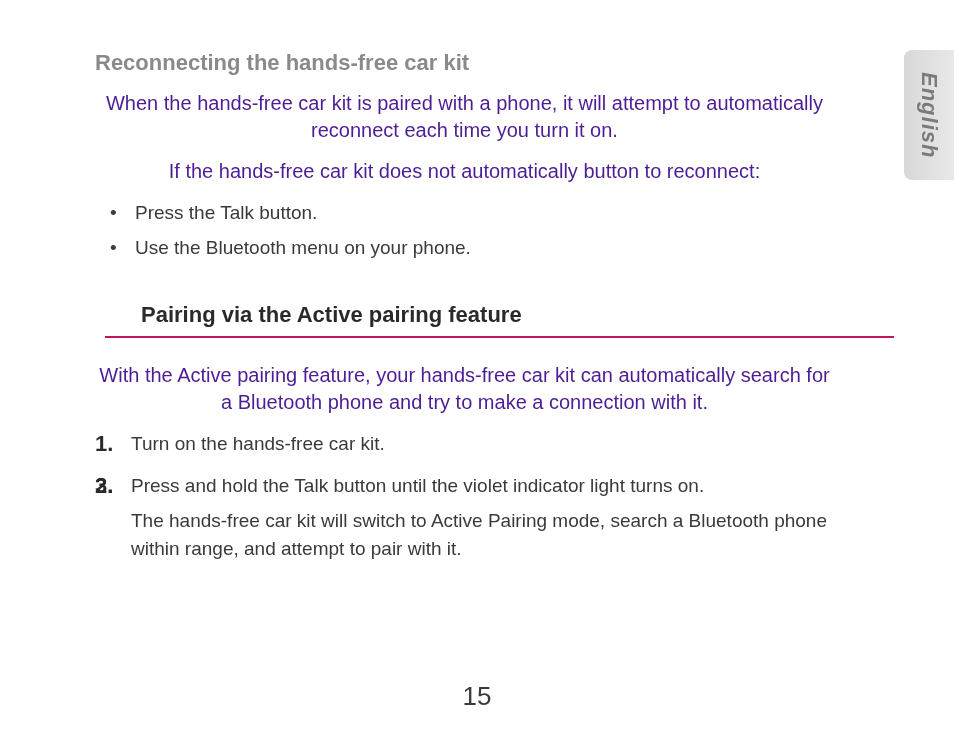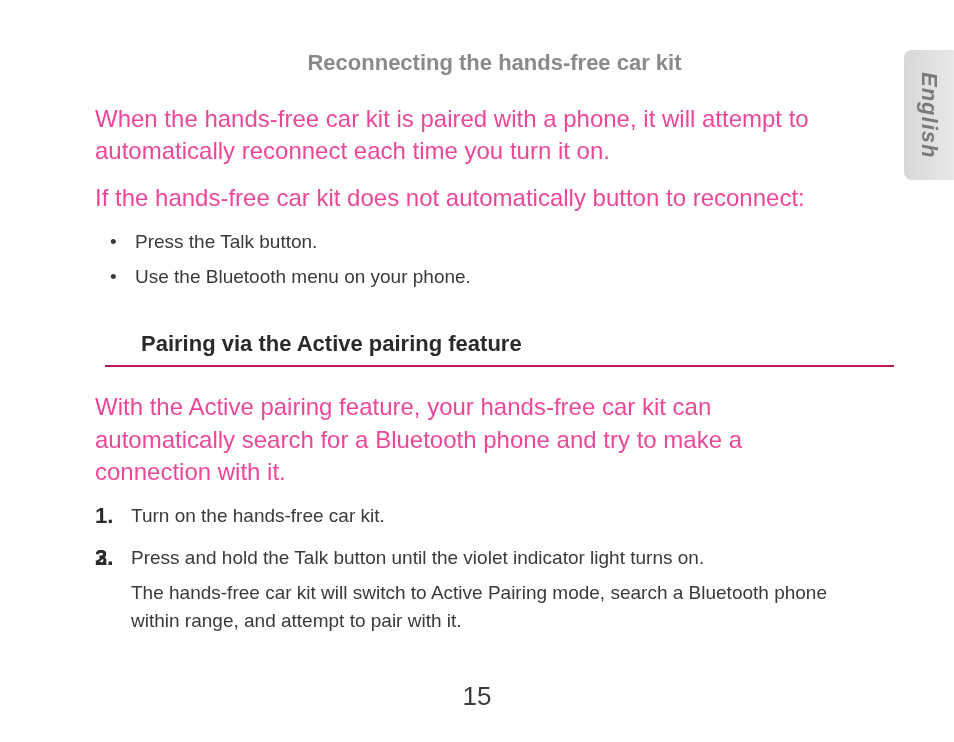--- a/index.html
+++ b/index.html
@@ -34,29 +34,29 @@
       font-size: 22px;
       font-weight: bold;
       font-style: italic;
       color: #7a7a7a;
       letter-spacing: 1px;
     }
     .section-heading {
       font-size: 22px;
       font-weight: bold;
       color: #8a8a8a;
-      margin-bottom: 27px;
-      text-align: center;
+      margin-bottom: 14px;
     }
     .body-text {
-      font-size: 24px;
-      color: #ec4899;
+      font-size: 20px;
+      color: #4c1d95;
       line-height: 1.35;
       margin-bottom: 14px;
       padding-right: 60px;
+      text-align: center;
     }
     .bullet-list {
       list-style: none;
       margin-bottom: 32px;
       padding-right: 60px;
     }
     .bullet-list li {
       font-size: 19px;
       color: #3a3a3a;
       line-height: 1.5;

